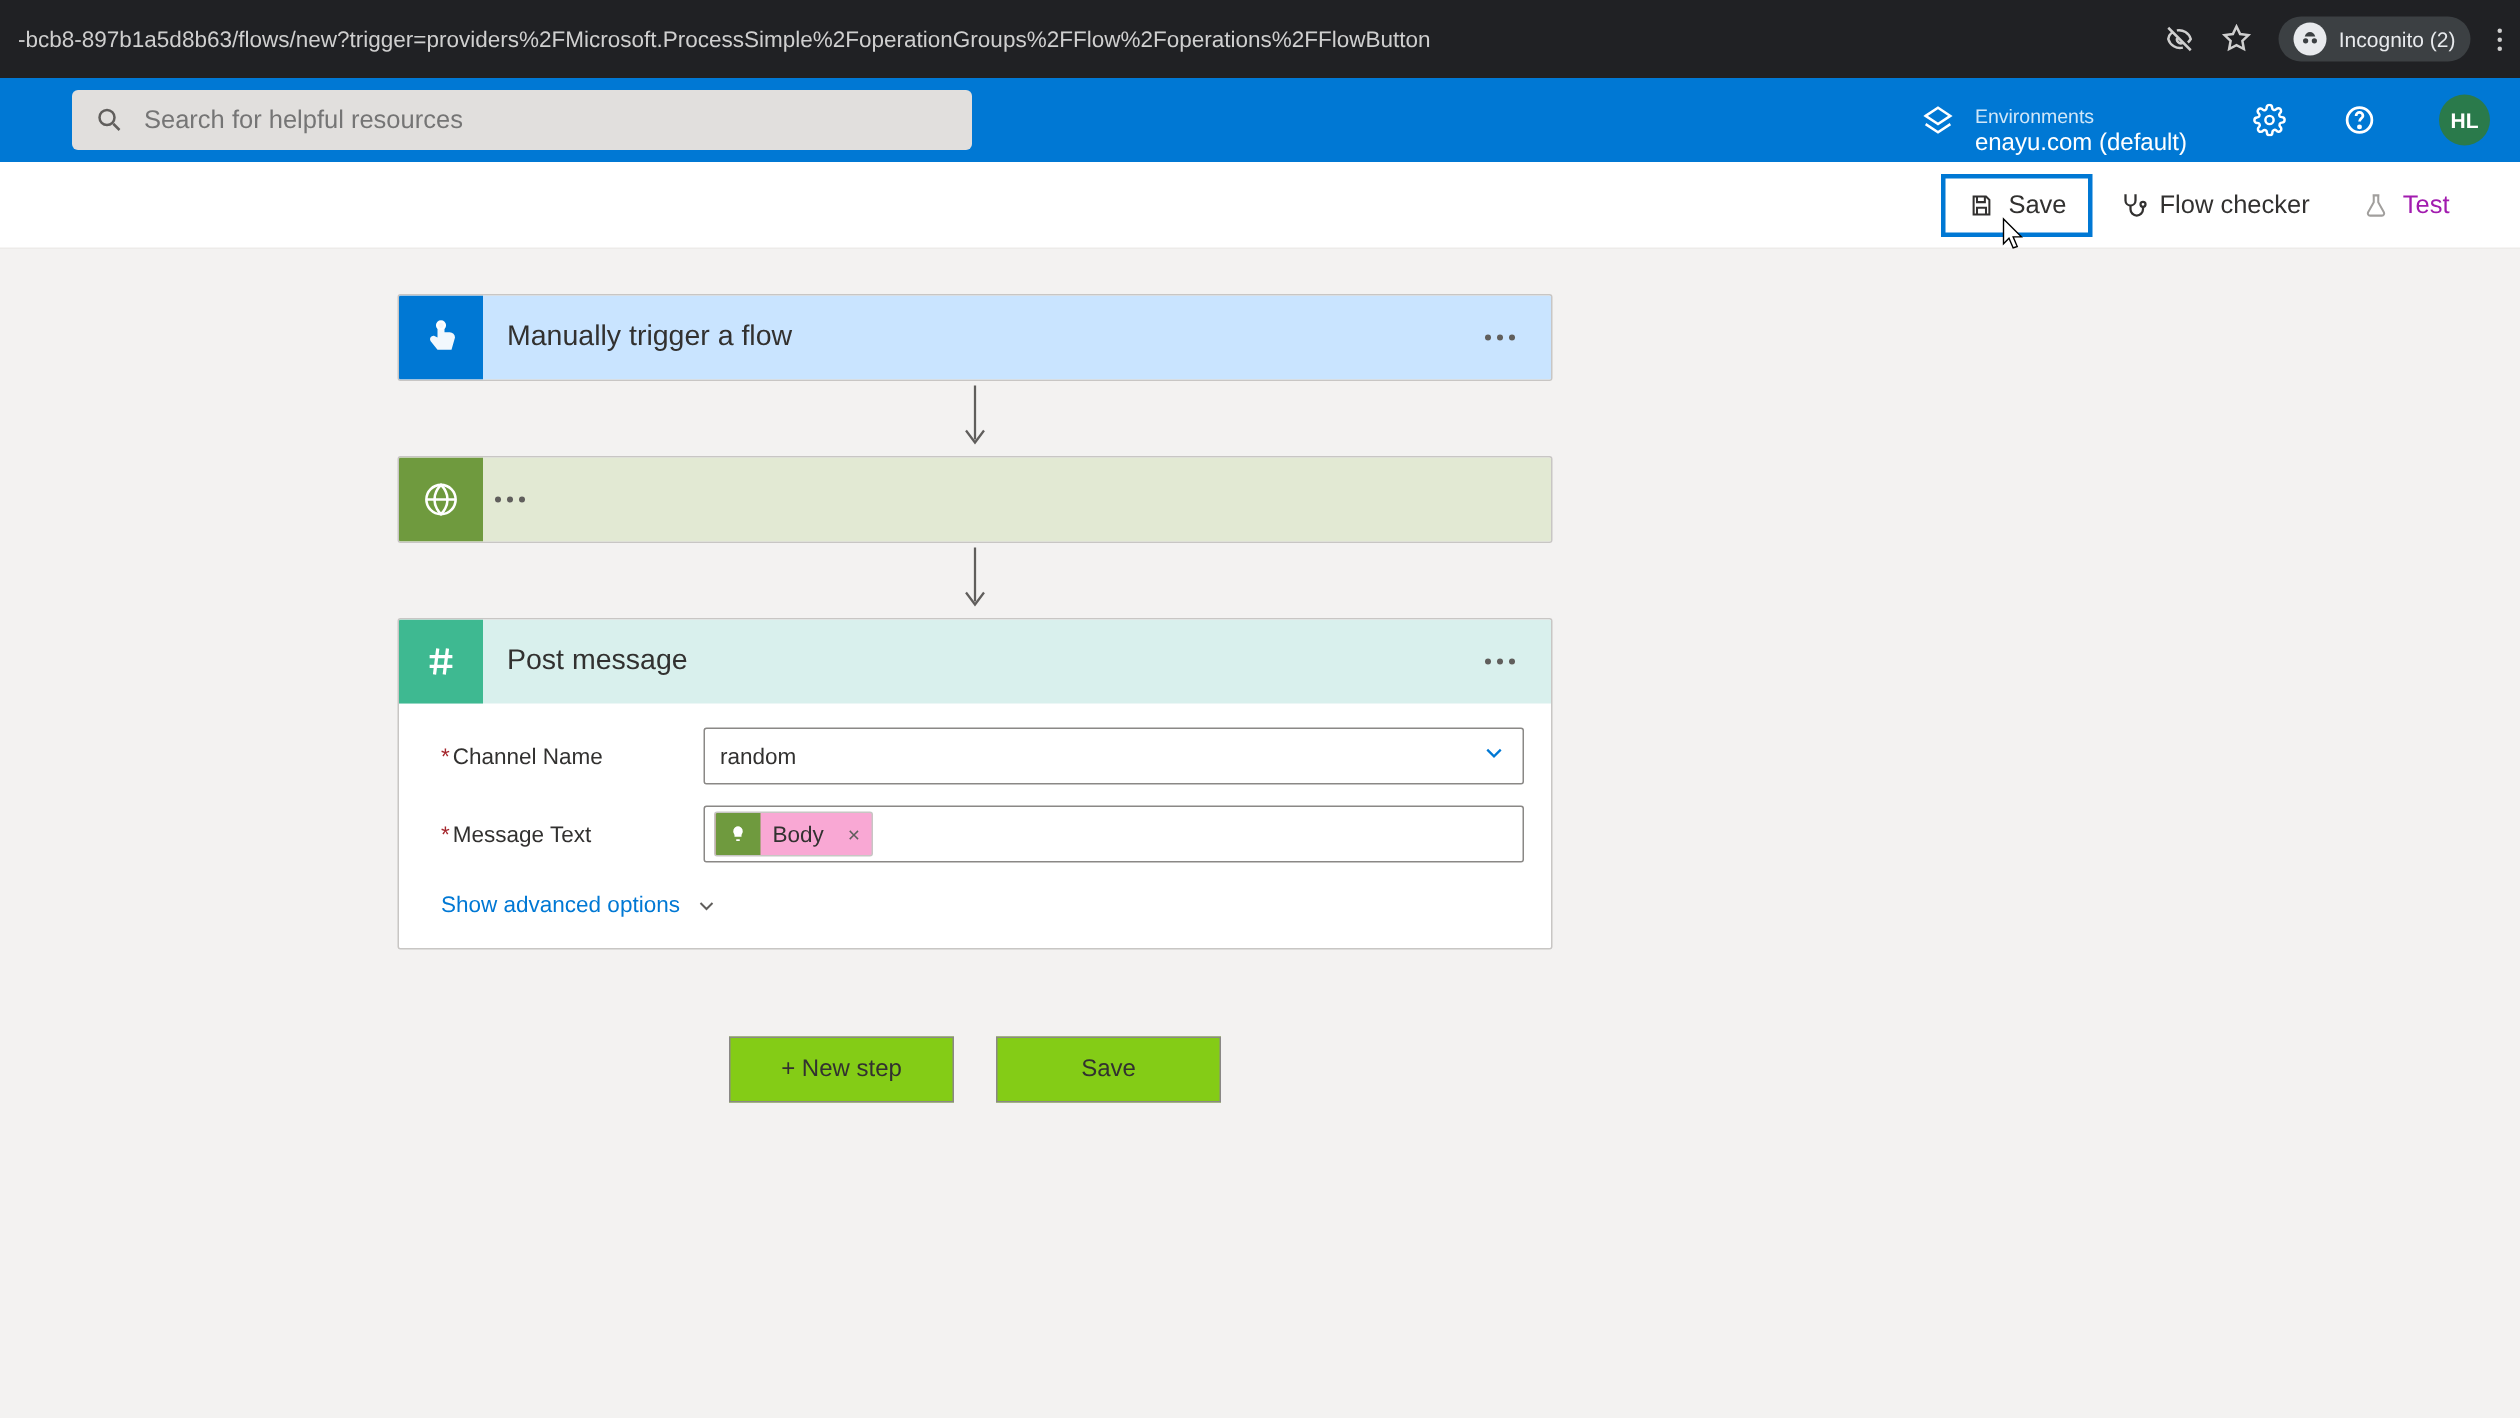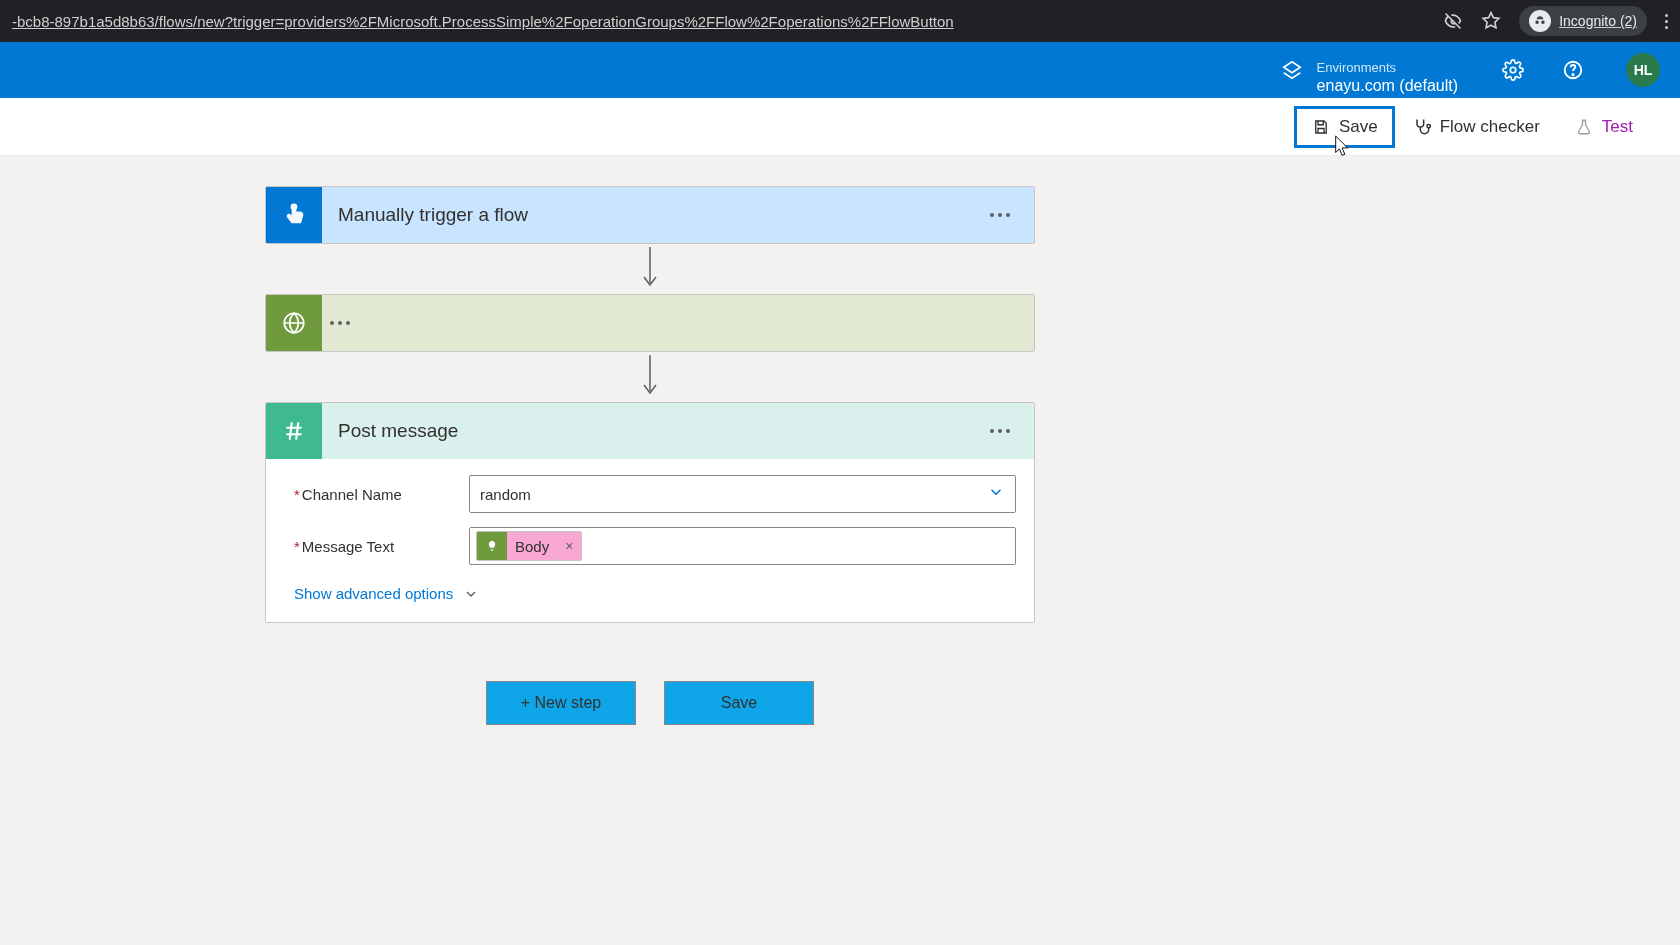--- a/index.html
+++ b/index.html
@@ -1,28 +1,27 @@
 <!DOCTYPE html>
 <html><head>
 <meta charset="utf-8">
 <style>
   * { box-sizing: border-box; margin: 0; padding: 0; font-family: "Segoe UI", -apple-system, sans-serif; }
   html, body { width: 1680px; height: 945px; overflow: hidden; background: #f3f2f1; }
 
   
   .chrome-bar {
-    height: 42px;
+    height: 52px;
     background: #202124;
     color: #cfcfcf;
     display: flex;
     align-items: center;
     padding: 0 12px;
     font-size: 15px;
     justify-content: space-between;
-    text-decoration: underline;
   }
   .chrome-url { flex: 1; color: #cfcfcf; white-space: nowrap; overflow: hidden; }
   .chrome-right { display: flex; align-items: center; gap: 18px; }
   .chrome-icon { width: 20px; height: 20px; display:flex; align-items:center; justify-content:center; color:#cfcfcf; }
   .incognito-pill { display:flex; align-items:center; gap:8px; background:#3c4043; padding:4px 10px; border-radius:16px; color:#e8eaed; font-size:14px; }
   .incognito-circle { width:22px; height:22px; border-radius:50%; background:#e8eaed; display:flex; align-items:center; justify-content:center; }
   .dots-v { display:flex; flex-direction:column; gap:3px; }
   .dots-v span { width:3px; height:3px; border-radius:50%; background:#cfcfcf; }
 
   
@@ -170,21 +169,21 @@
     display:flex; align-items:center; gap:10px;
     color:#0078d4; font-size:15px; cursor:pointer; padding-top:6px;
   }
 
   .bottom-actions {
     margin-top: 58px;
     display:flex; gap:28px;
   }
   .btn {
     height:44px; min-width:150px;
-    border:1px solid #8a8886; background:#0ea5e9;
+    border:1px solid #8a8886; background:#84cc16;
     display:flex; align-items:center; justify-content:center;
     font-size:16px; color:#323130; cursor:pointer; padding:0 22px;
   }
 
   .cursor {
     position:absolute;
     pointer-events:none;
   }
 
   
@@ -216,20 +215,29 @@
     </div>
     <div class="dots-v">
         <span></span>
         <span></span>
         <span></span>
       </div>
   </div>
 </div>
 
 <div class="top-header">
+  <div class="search-box">
+    <span class="header-icon" style="color:#605e5c">
+      <svg viewBox="0 0 24 24" width="20" height="20" fill="none" stroke="currentColor" stroke-width="2">
+          <circle cx="10" cy="10" r="6"></circle>
+          <path d="M20 20l-5-5"></path>
+        </svg>
+    </span>
+    <input type="text" placeholder="Search for helpful resources" style="">
+  </div>
   <div class="header-spacer"></div>
   <div class="env-block">
     <span class="header-icon">
       <svg viewBox="0 0 24 24" width="22" height="22" fill="none" stroke="currentColor" stroke-width="1.8">
           <path d="M3 9l9-6 9 6-9 6-9-6z"></path>
           <path d="M3 15l9 6 9-6"></path>
         </svg>
     </span>
     <div class="env-text">
       <span class="env-label">Environments</span>

